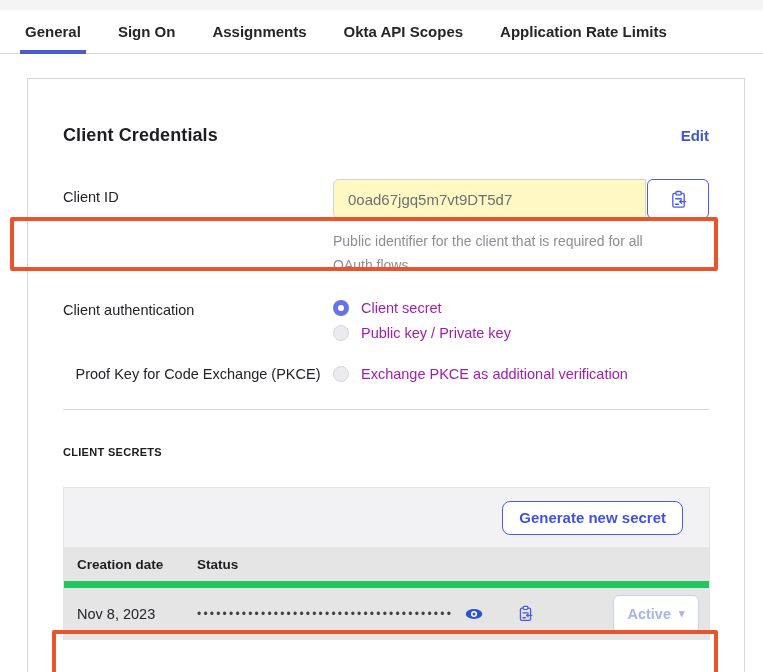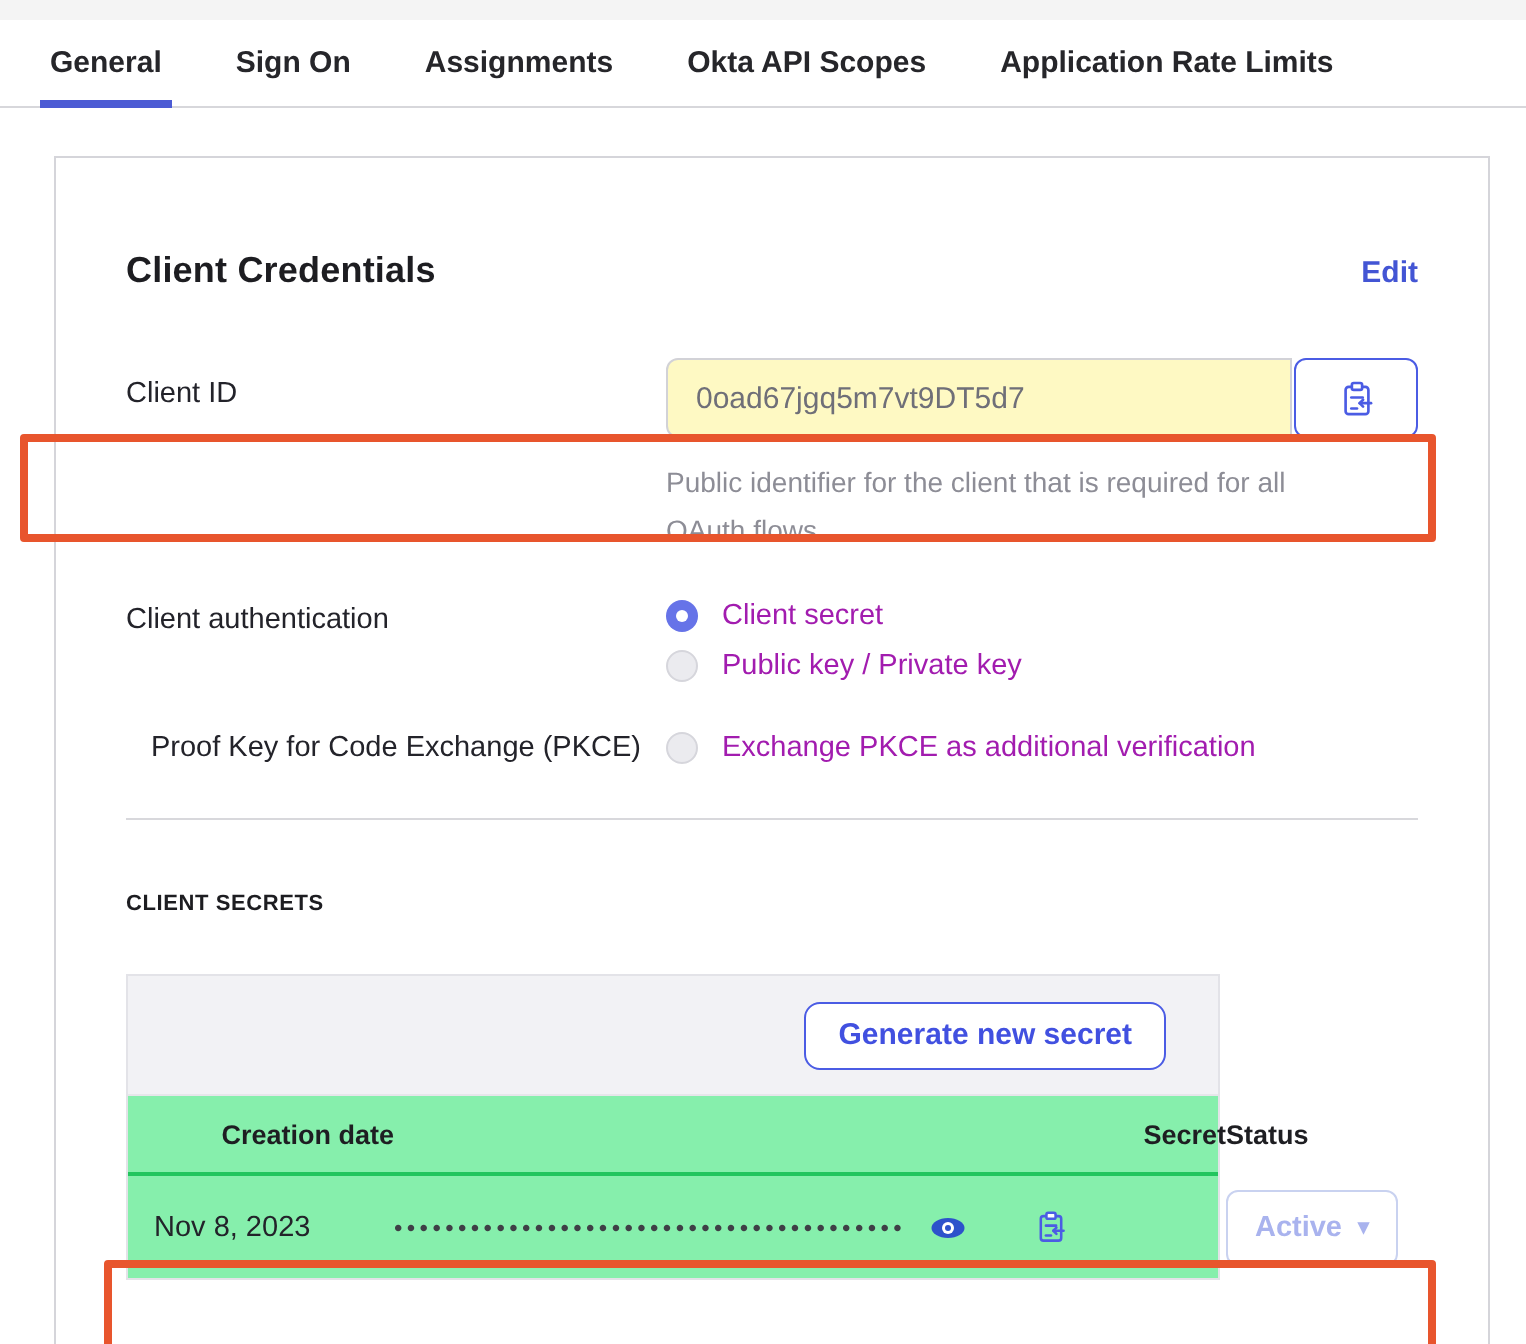--- a/index.html
+++ b/index.html
@@ -54,28 +54,28 @@
   .checkbox { width:16px; height:16px; border-radius:50%; flex:none; cursor:pointer; }
 
   .row-pkce { margin-top:25px;text-align:center; }
   .row-pkce .form-label { padding-top:0; }
   .row-pkce .option { padding-top:0; }
 
   .divider { margin-top:27px; border:none; border-top:1px solid #d8d8dc; }
 
   .secrets-title { margin-top:36px; font-size:11px; font-weight:700; letter-spacing:.3px; }
 
-  .secrets-table { margin-top:29px; width:547px; border:1px solid #e3e3e8; background:#86efac; }
+  .secrets-table { margin-top:29px; width:647px; border:1px solid #e3e3e8; background:#e5e5e5; }
   .table-toolbar { height:60px; background:#f2f2f5; border-bottom:1px solid #e6e6ea;
                    display:flex; align-items:center; justify-content:flex-end; padding-right:26px; }
   .generate-btn { height:34px; padding:0 16px; background:#fff; border:1px solid #4b5ce4;
                   border-radius:8px; color:#4150e0; font-size:15px; font-weight:700;
                   cursor:pointer; font-family:"Liberation Sans", sans-serif; }
   .table-grid-row { display:grid; grid-template-columns:133px 416px 1fr; align-items:center; }
-  .table-head { height:40px; border-bottom:2px solid #22c55e;text-align:right; }
+  .table-head { height:40px; border-bottom:7px solid #22c55e; }
   .th { font-size:13.5px; font-weight:700; color:#1e1e22; }
   .cell-pad { padding-left:13px; }
   .table-row { height:51px; }
   .td-date { font-size:14.5px; color:#23232a; }
   .secret-cell { display:flex; align-items:center; }
   .masked-secret { font-size:12px; letter-spacing:2.2px; color:#3f3f46; white-space:nowrap; }
   .icon-btn { background:none; border:none; cursor:pointer; display:flex; align-items:center; padding:2px; }
   .eye-btn { margin-left:10px; }
   .clip-btn { margin-left:30px; }
   .status-btn { height:38px; min-width:86px; background:#fff; border:1px solid #c9d2f0;
@@ -161,21 +161,20 @@
 
     <h3 class="secrets-title">CLIENT SECRETS</h3>
 
     <div class="secrets-table">
       <div class="table-toolbar">
         <button class="generate-btn">Generate new secret</button>
       </div>
 
       <div class="table-grid-row table-head">
         <div class="th cell-pad">Creation date</div>
-        <div class="th">Secret</div>
         <div class="th">Status</div>
       </div>
 
       <div class="table-grid-row table-row">
         <div class="td-date cell-pad">Nov 8, 2023</div>
         <div class="secret-cell">
           <span class="masked-secret">••••••••••••••••••••••••••••••••••••••••</span>
           <button class="icon-btn eye-btn">
             <span style="display:flex">
               <svg width="18" height="12" viewBox="0 0 24 14">

